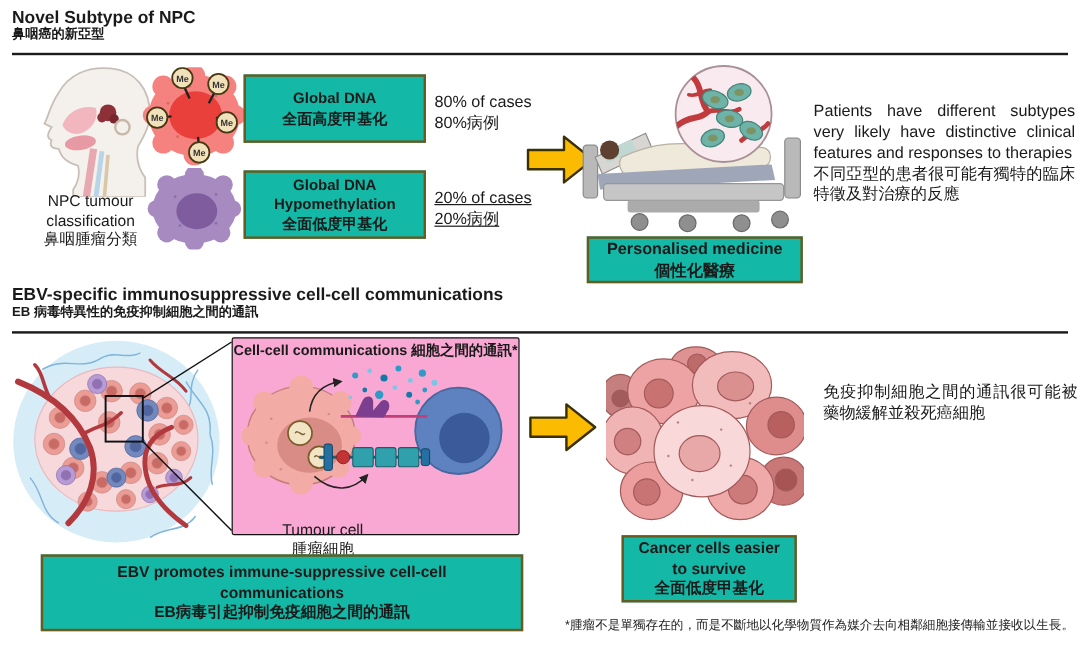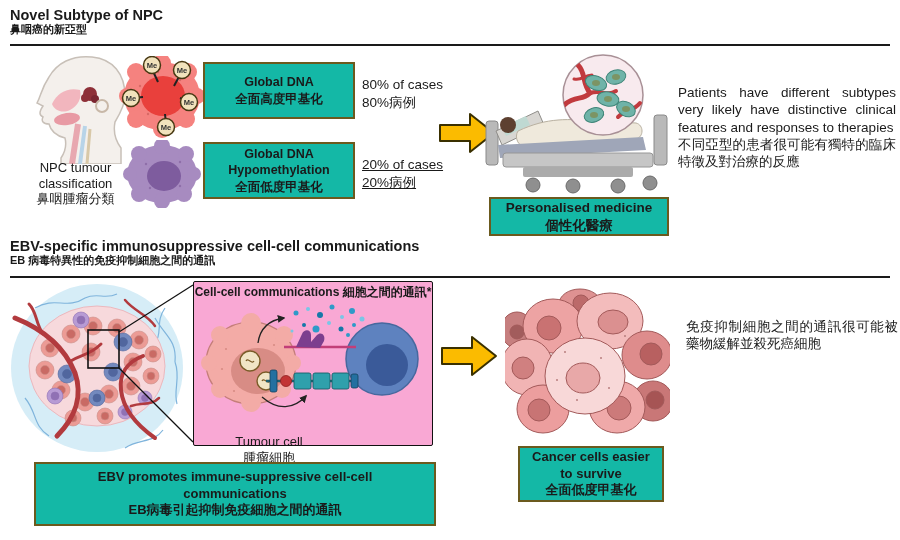--- a/index.html
+++ b/index.html
@@ -436,14 +436,15 @@
   <div class="abs ybox" style="left:518px;top:446px;width:142px;height:52px;font-size:13px;">
     <div>Cancer cells easier</div>
     <div>to survive</div>
     <div>全面低度甲基化</div>
   </div>
 
   <div class="abs para" style="left:686px;top:318px;width:212px;">
     <div>免疫抑制細胞之間的通訊很可能被藥物緩解並殺死癌細胞</div>
   </div>
 
+  <div class="abs footnote" style="right:5px;top:514px;width:440px;">*腫瘤不是單獨存在的，而是不斷地以化學物質作為媒介去向相鄰細胞接傳輸並接收以生長。</div>
 
 </div>
 
 </body></html>

